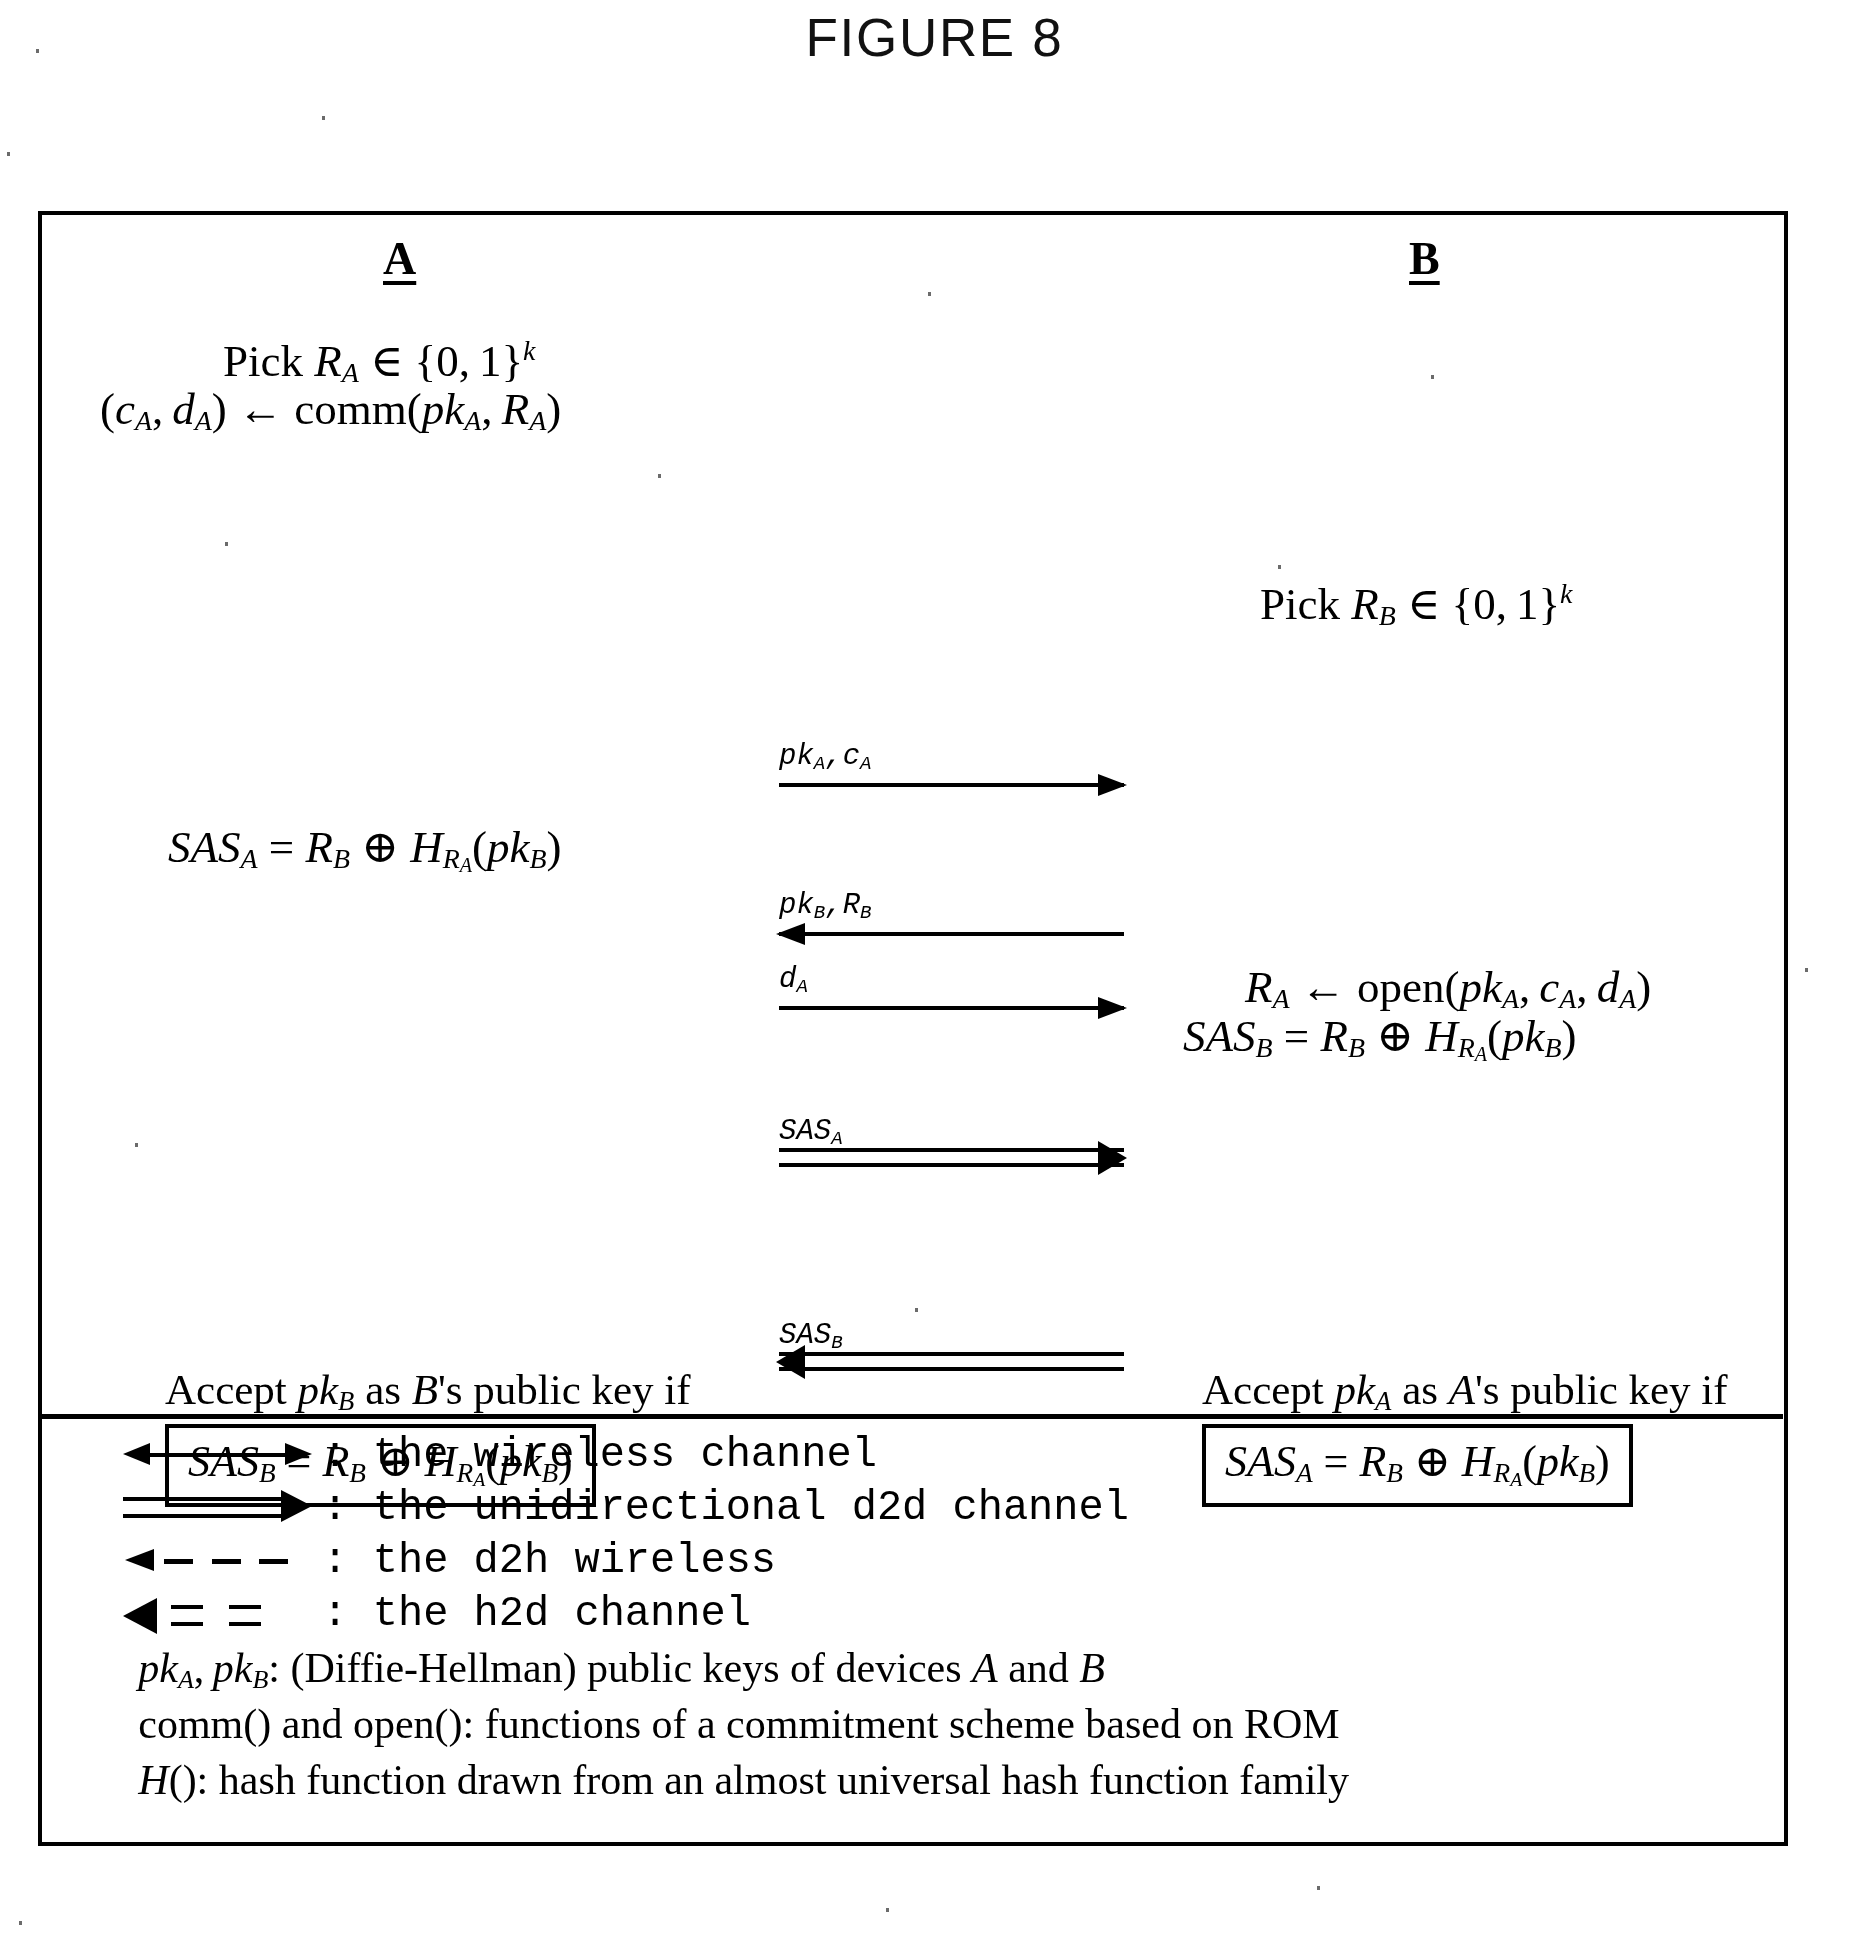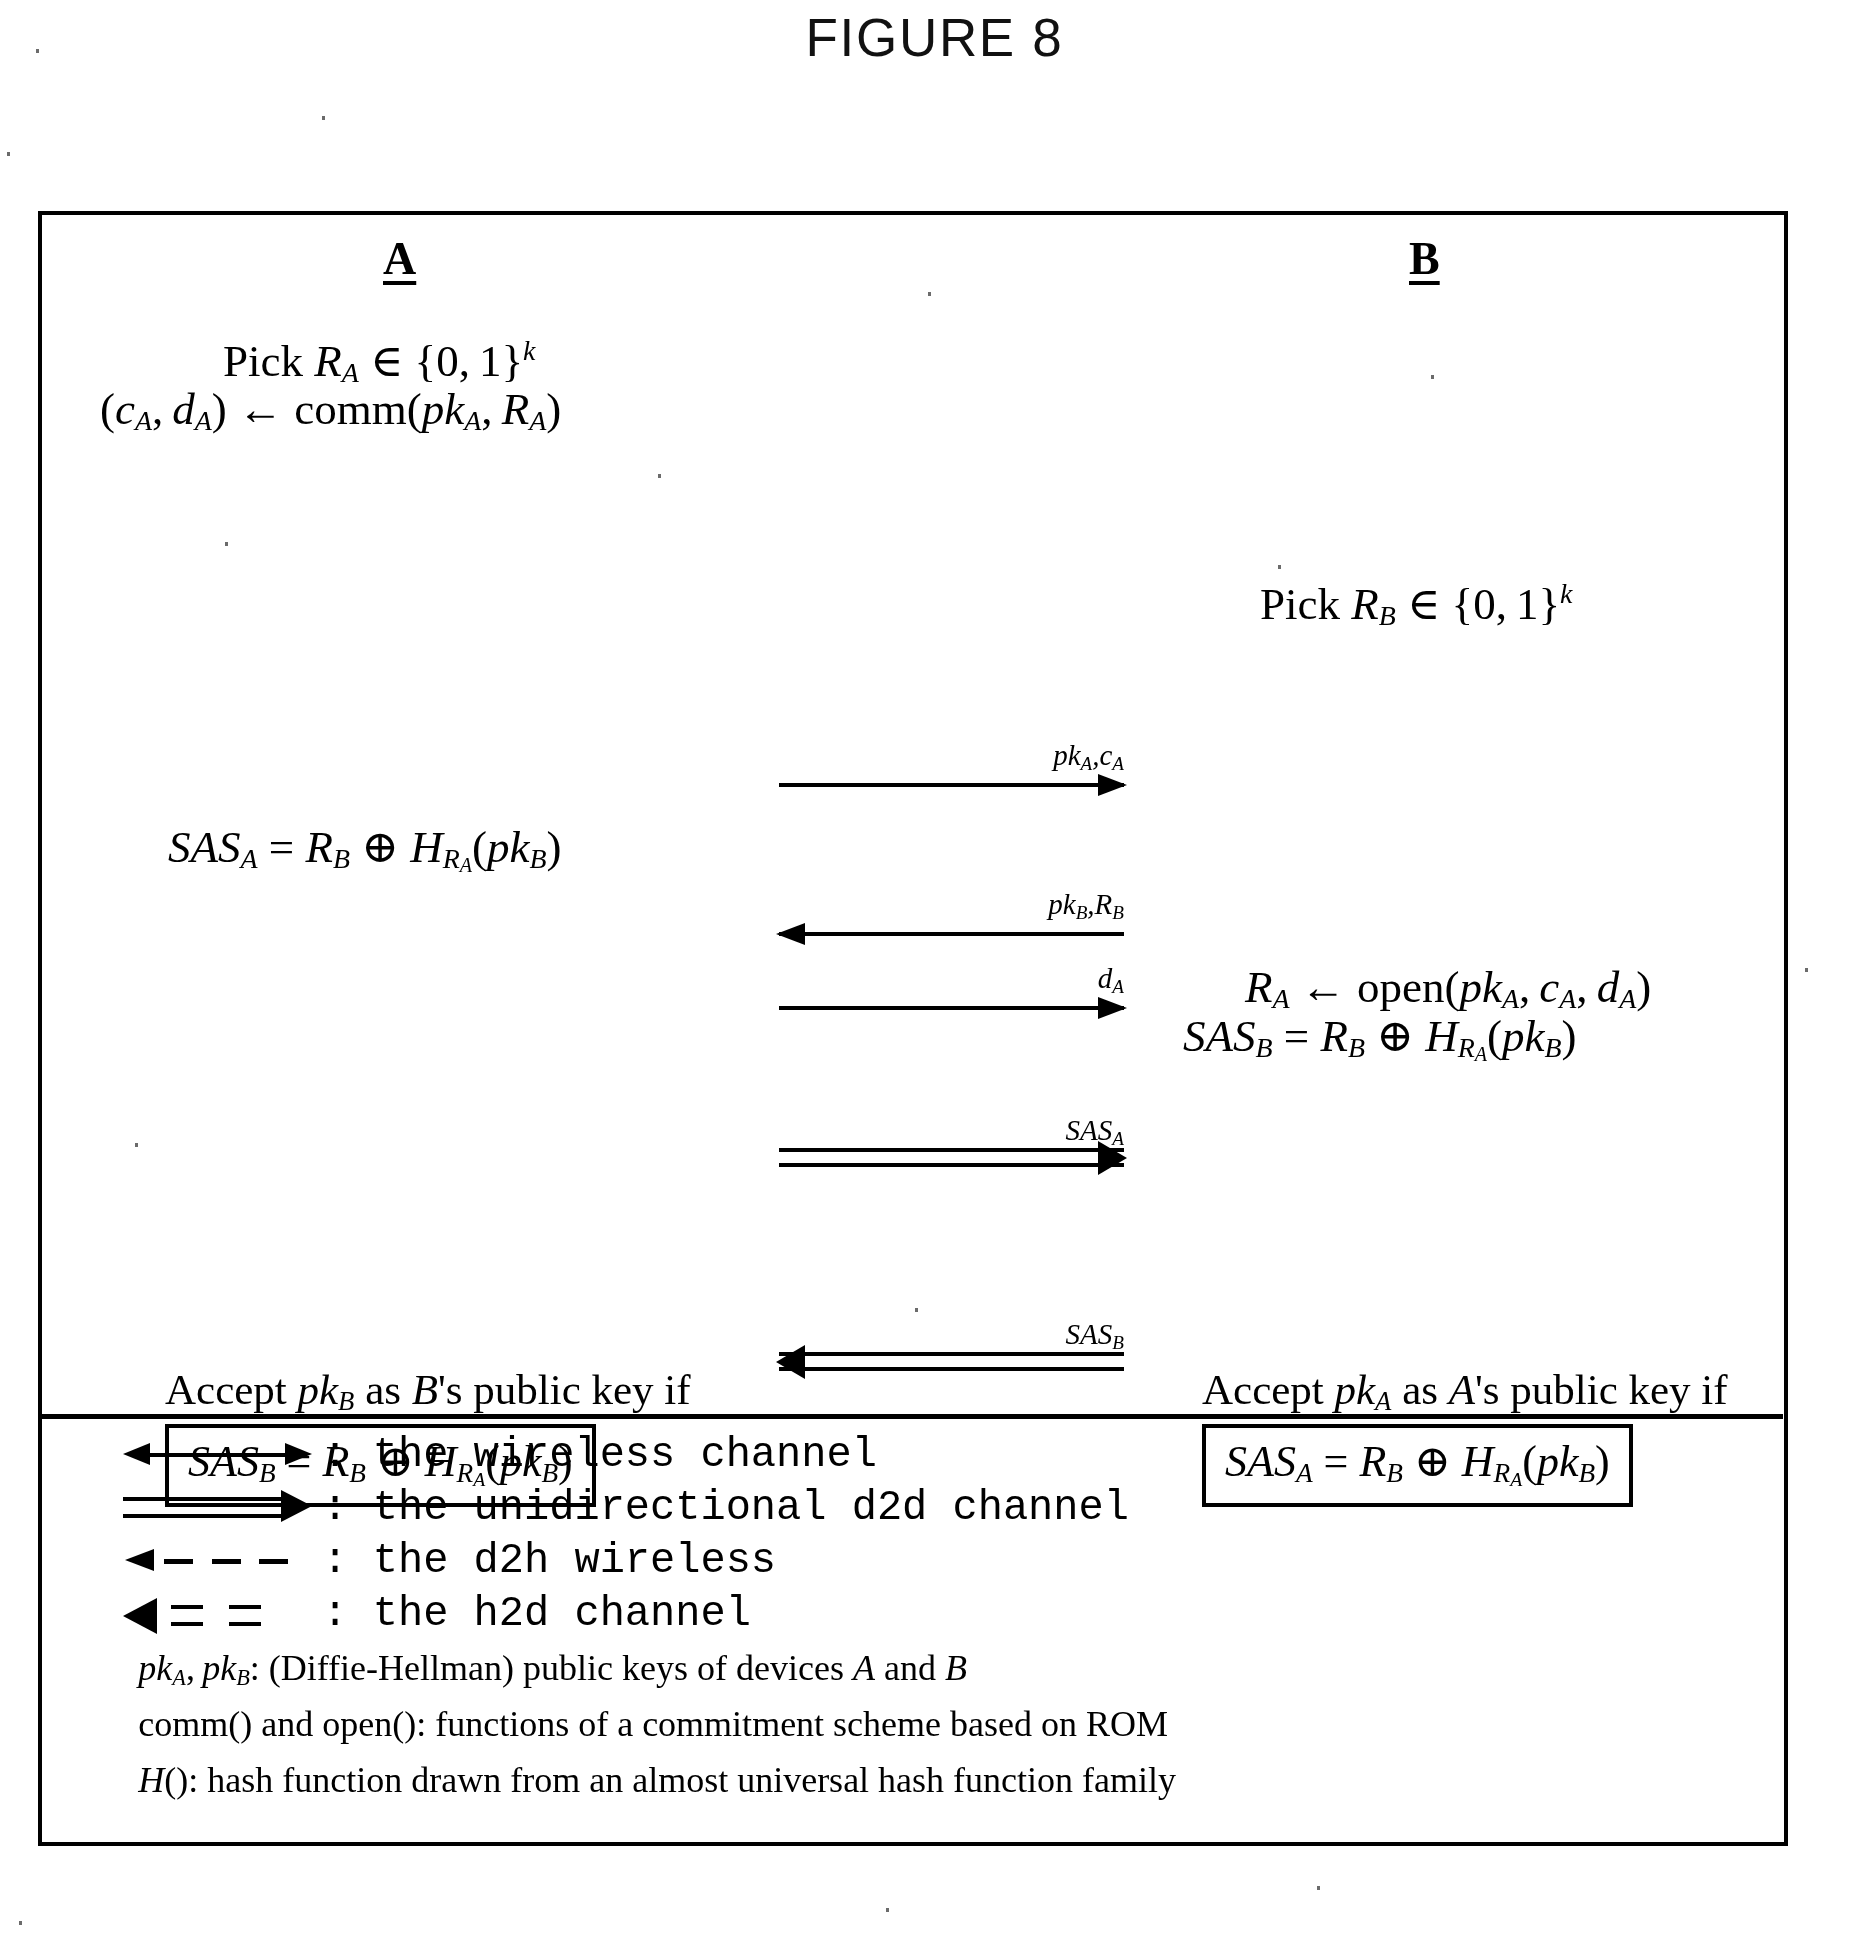--- a/index.html
+++ b/index.html
@@ -85,22 +85,22 @@
   #b-pick   { left: 1218px; top: 362px; }
   #b-open   { left: 1163px; top: 745px; margin-left: 40px; }
   #b-sas    { left: 1141px; top: 794px; }
 
   
   .msg { position: absolute; }
   .msg-label {
     position: absolute;
     left: 0;
     width: 100%;
-    text-align: right;
-    font-family: Liberation Serif, serif;
+    text-align: left;
+    font-family: Liberation Mono, monospace;
     font-size: 29px;
     font-style: italic;
     white-space: nowrap;
     bottom: 19px;
   }
   .msg-label sub { font-size: 0.66em; vertical-align: -0.24em; }
 
   .line-single {
     position: absolute;
     left: 0;
@@ -232,21 +232,21 @@
   }
   .g-h2d .eq::before { top: 3.4px; }
   .g-h2d .eq::after  { top: 20.4px; }
   .g-h2d .e1 { left: 48px; top: 8.5px; }
   .g-h2d .e2 { left: 106px; top: 8.5px; }
   .g-h2d .al { position:absolute; top: 5.1px; left: 0px;
     width:0;height:0;border-top:18px solid transparent;border-bottom:18px solid transparent;border-right:34px solid #000; }
 
   .legend-note {
     font-family: "Liberation Serif", "DejaVu Serif", serif;
-    font-size: 36px;
+    font-size: 42px;
     white-space: nowrap;
     height: 56px;
     line-height: 56px;
     padding-left: 15.3px;
   }
   .legend-note sub { vertical-align: -0.22em; font-size: 0.62em; }
 
   
   .speck {
     position: absolute;

